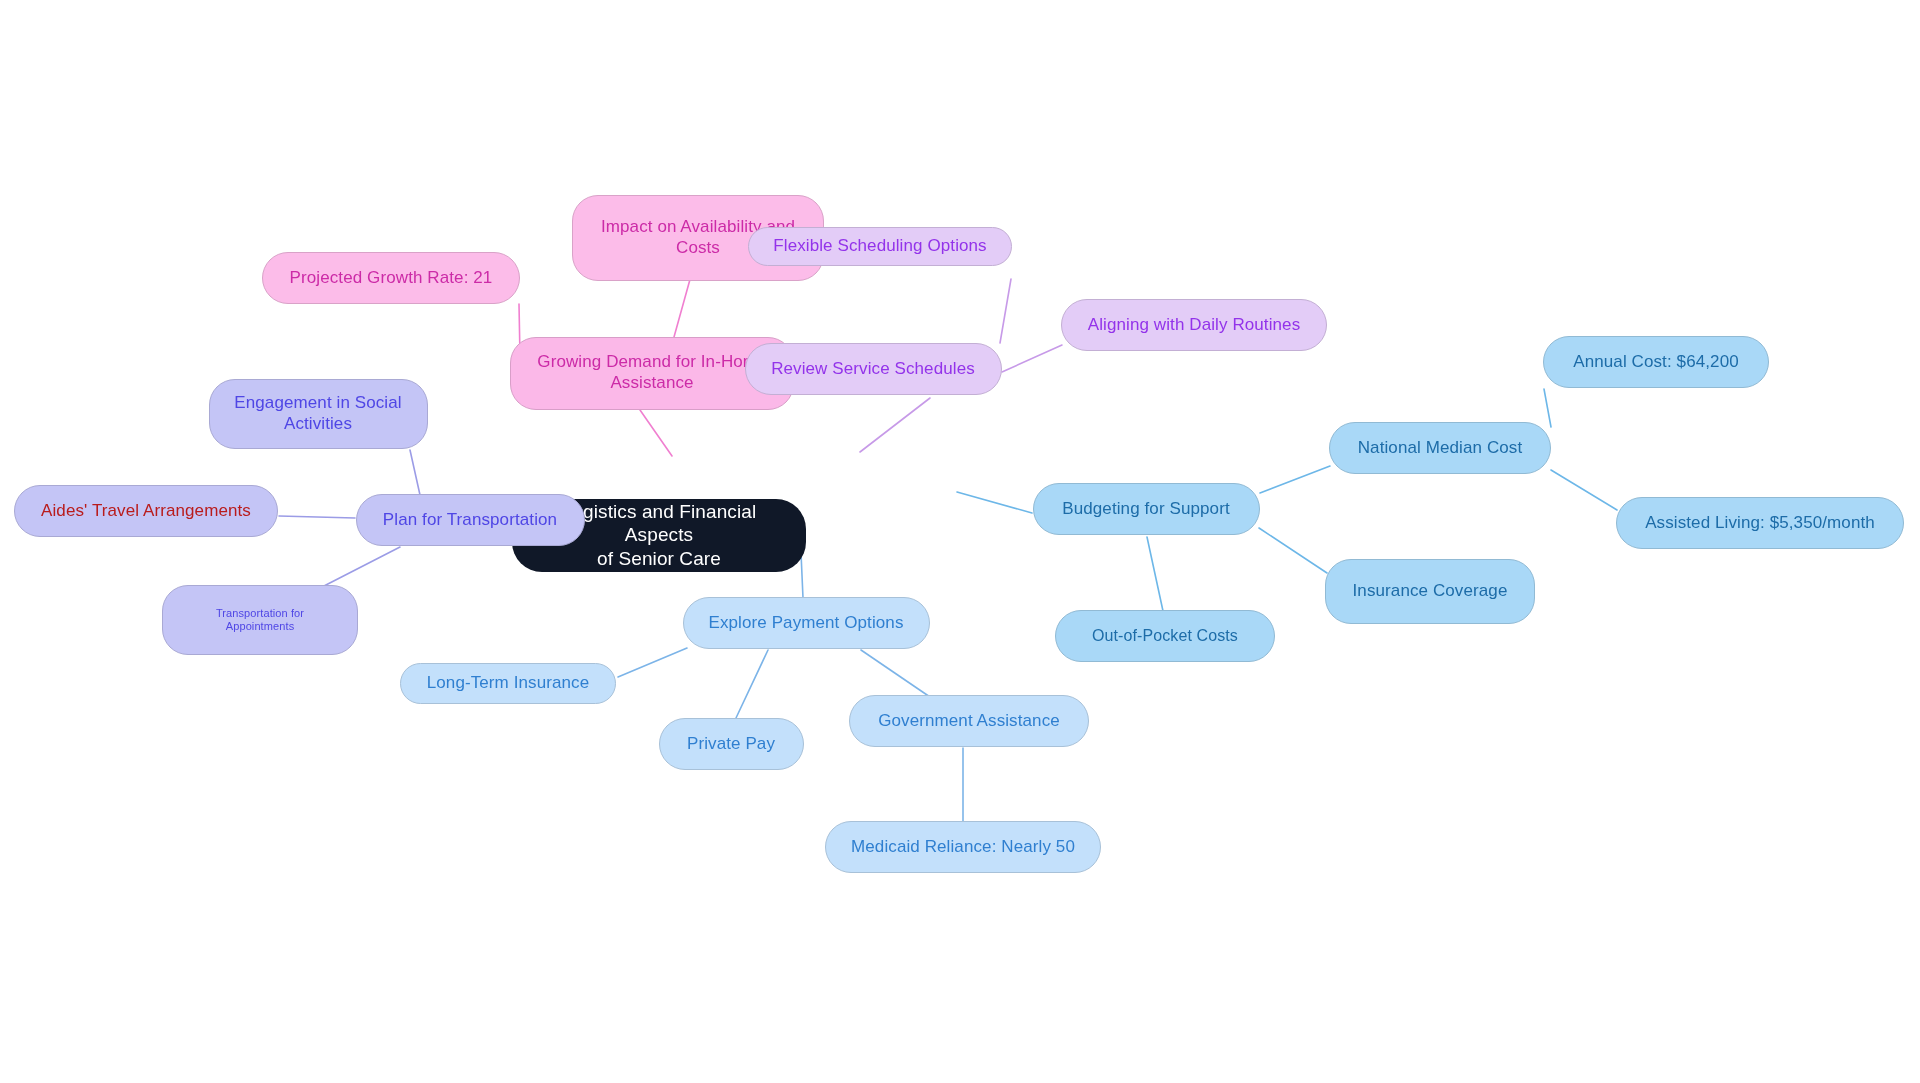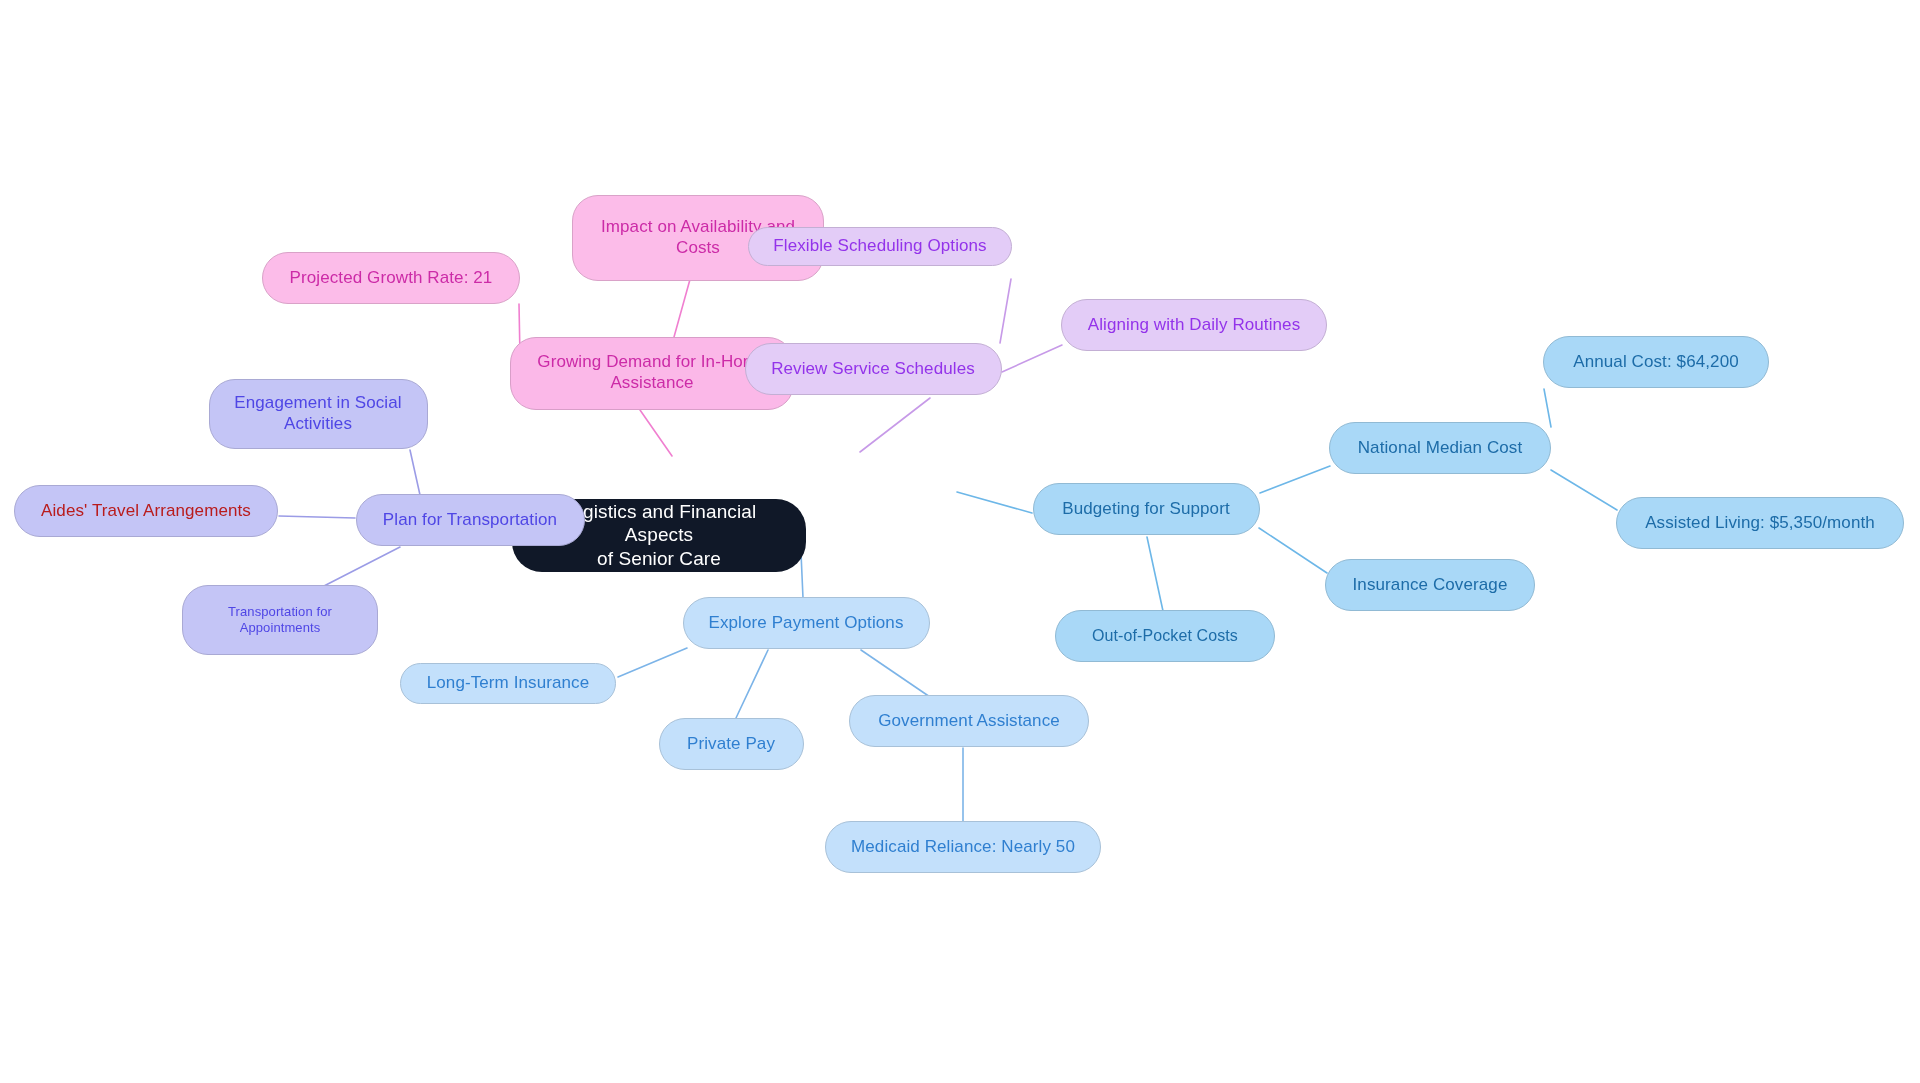--- a/index.html
+++ b/index.html
@@ -80,27 +80,27 @@
       <div class="node" style="width: 252px; height: 86px; left: 572px; top: 195px; background: rgb(252, 188, 233); color: rgb(204, 43, 167); border-color: rgb(217, 162, 200); font-size: 17px;">Impact on Availability and
 Costs</div>
       <div class="node" style="width: 258px; height: 52px; left: 262px; top: 252px; background: rgb(252, 188, 233); color: rgb(204, 43, 167); border-color: rgb(217, 162, 200); font-size: 17px;">Projected Growth Rate: 21</div>
       <div class="node" style="width: 257px; height: 52px; left: 744.5px; top: 343px; background: rgb(227, 204, 247); color: rgb(147, 51, 234); border-color: rgb(195, 175, 212); font-size: 17px;">Review Service Schedules</div>
       <div class="node" style="width: 264px; height: 39px; left: 748px; top: 227px; background: rgb(227, 204, 247); color: rgb(147, 51, 234); border-color: rgb(195, 175, 212); font-size: 17px;">Flexible Scheduling Options</div>
       <div class="node" style="width: 266px; height: 52px; left: 1061px; top: 299px; background: rgb(227, 204, 247); color: rgb(147, 51, 234); border-color: rgb(195, 175, 212); font-size: 17px;">Aligning with Daily Routines</div>
       <div class="node" style="width: 227px; height: 52px; left: 1032.5px; top: 483px; background: rgb(169, 216, 247); color: rgb(29, 108, 168); border-color: rgb(145, 186, 212); font-size: 17px;">Budgeting for Support</div>
       <div class="node" style="width: 222px; height: 52px; left: 1329px; top: 422px; background: rgb(169, 216, 247); color: rgb(29, 108, 168); border-color: rgb(145, 186, 212); font-size: 17px;">National Median Cost</div>
       <div class="node" style="width: 226px; height: 52px; left: 1543px; top: 336px; background: rgb(169, 216, 247); color: rgb(29, 108, 168); border-color: rgb(145, 186, 212); font-size: 17px;">Annual Cost: $64,200</div>
       <div class="node" style="width: 288px; height: 52px; left: 1616px; top: 497px; background: rgb(169, 216, 247); color: rgb(29, 108, 168); border-color: rgb(145, 186, 212); font-size: 17px;">Assisted Living: $5,350/month</div>
-      <div class="node" style="width: 210px; height: 52px; left: 1325px; top: 559px; background: rgb(169, 216, 247); color: rgb(29, 108, 168); border-color: rgb(145, 186, 212); font-size: 17px;">Insurance Coverage</div>
+      <div class="node" style="width: 210px; height: 65px; left: 1325px; top: 559px; background: rgb(169, 216, 247); color: rgb(29, 108, 168); border-color: rgb(145, 186, 212); font-size: 17px;">Insurance Coverage</div>
       <div class="node" style="width: 220px; height: 52px; left: 1055px; top: 610px; background: rgb(169, 216, 247); color: rgb(29, 108, 168); border-color: rgb(145, 186, 212); font-size: 16px;">Out-of-Pocket Costs</div>
       <div class="node" style="width: 247px; height: 52px; left: 682.5px; top: 597px; background: rgb(195, 224, 251); color: rgb(47, 127, 208); border-color: rgb(168, 193, 216); font-size: 17px;">Explore Payment Options</div>
       <div class="node" style="width: 216px; height: 41px; left: 400px; top: 663px; background: rgb(195, 224, 251); color: rgb(47, 127, 208); border-color: rgb(168, 193, 216); font-size: 17px;">Long-Term Insurance</div>
       <div class="node" style="width: 145px; height: 52px; left: 658.5px; top: 718px; background: rgb(195, 224, 251); color: rgb(47, 127, 208); border-color: rgb(168, 193, 216); font-size: 17px;">Private Pay</div>
       <div class="node" style="width: 240px; height: 52px; left: 849px; top: 695px; background: rgb(195, 224, 251); color: rgb(47, 127, 208); border-color: rgb(168, 193, 216); font-size: 17px;">Government Assistance</div>
       <div class="node" style="width: 276px; height: 52px; left: 825px; top: 821px; background: rgb(195, 224, 251); color: rgb(47, 127, 208); border-color: rgb(168, 193, 216); font-size: 17px;">Medicaid Reliance: Nearly 50</div>
       <div class="node" style="width: 229px; height: 52px; left: 355.5px; top: 494px; background: rgb(196, 197, 246); color: rgb(79, 70, 229); border-color: rgb(169, 169, 212); font-size: 17px;">Plan for Transportation</div>
       <div class="node" style="width: 219px; height: 70px; left: 208.5px; top: 379px; background: rgb(196, 197, 246); color: rgb(79, 70, 229); border-color: rgb(169, 169, 212); font-size: 17px;">Engagement in Social
 Activities</div>
       <div class="node" style="width: 264px; height: 52px; left: 14px; top: 485px; background: rgb(196, 197, 246); color: #b91c1c; border-color: rgb(169, 169, 212); font-size: 17px;">Aides' Travel Arrangements</div>
-      <div class="node" style="width: 196px; height: 70px; left: 162px; top: 585px; background: rgb(196, 197, 246); color: rgb(79, 70, 229); border-color: rgb(169, 169, 212); font-size: 13px; margin-left: 20px;">Transportation for
+      <div class="node" style="width: 196px; height: 70px; left: 162px; top: 585px; background: rgb(196, 197, 246); color: rgb(79, 70, 229); border-color: rgb(169, 169, 212); font-size: 11px;">Transportation for
 Appointments</div>
     </div>
 </div>
 
 </body></html>

